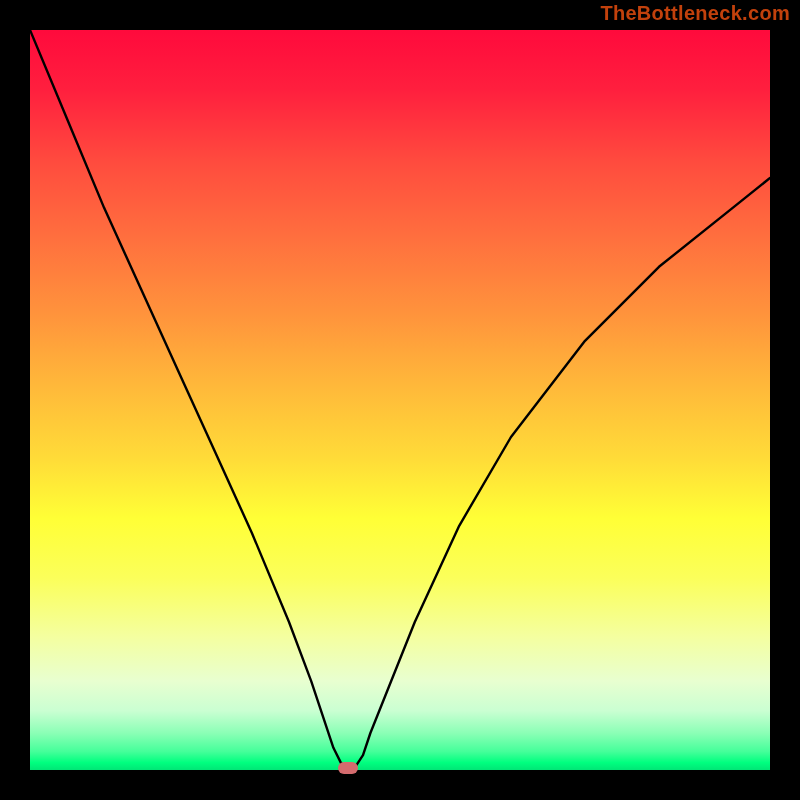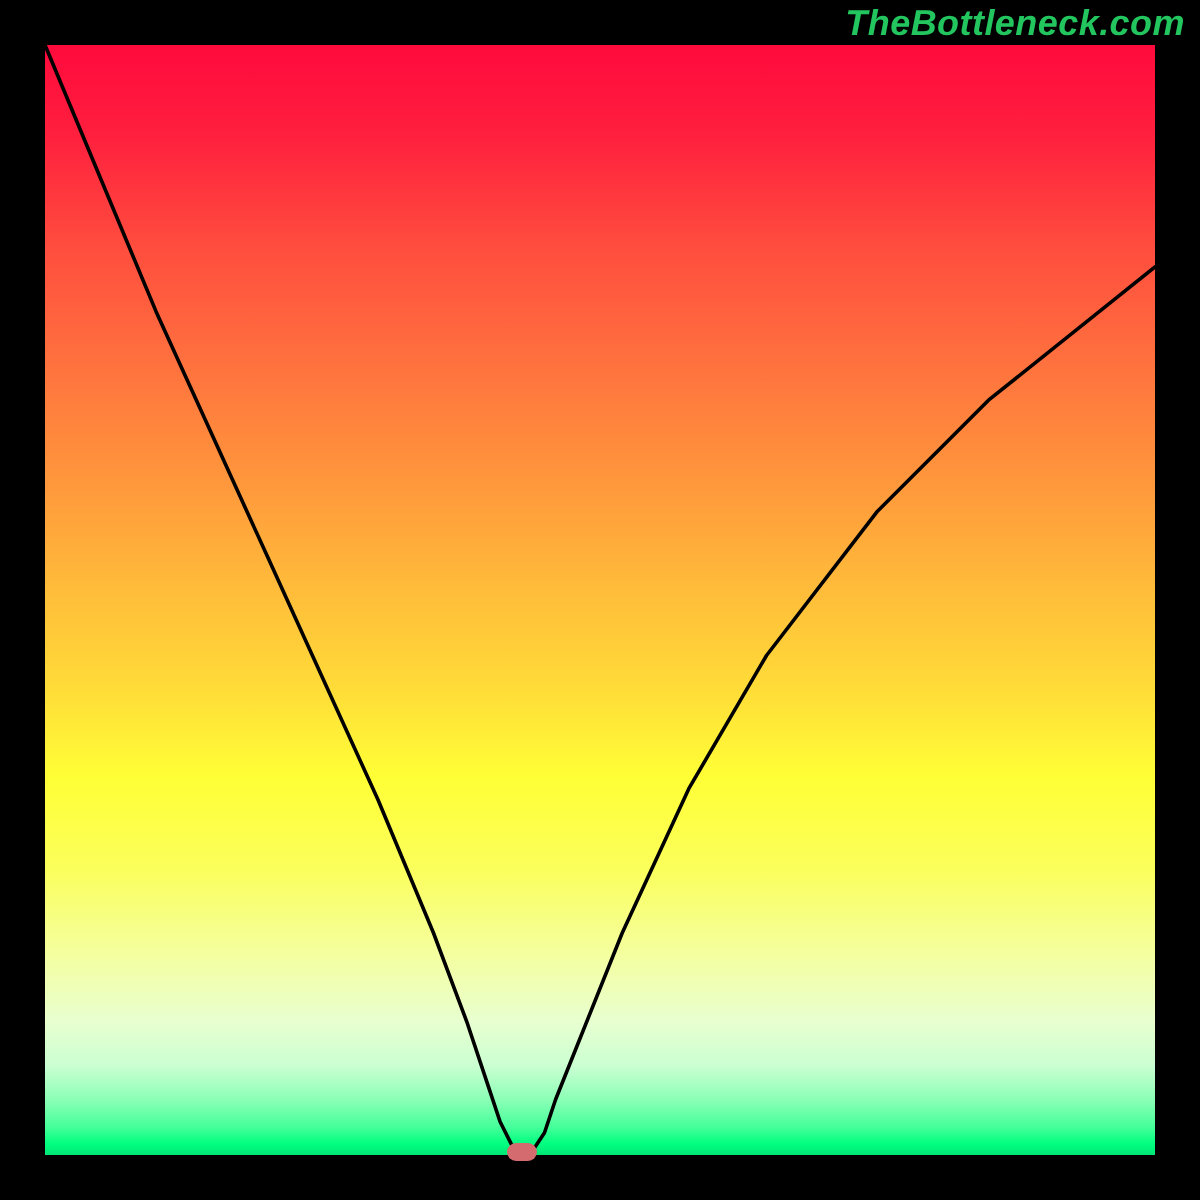--- a/index.html
+++ b/index.html
@@ -14,27 +14,26 @@
   .frame {
     position: relative;
     width: 800px;
     height: 800px;
     background: #000;
   }
   .watermark {
     position: absolute;
     top: 2px;
     right: 10px;
-    color: #22c55e;
-    font-size: 24px;
+    color: #c2410c;
+    font-size: 20px;
     font-weight: 600;
     letter-spacing: 0.3px;
     z-index: 30;
     user-select: none;
-    font-style: italic;
   }
   .plot-box {
     position: absolute;
     left: 30px;
     top: 30px;
     width: 740px;
     height: 740px;
   }
   
   .grad {

